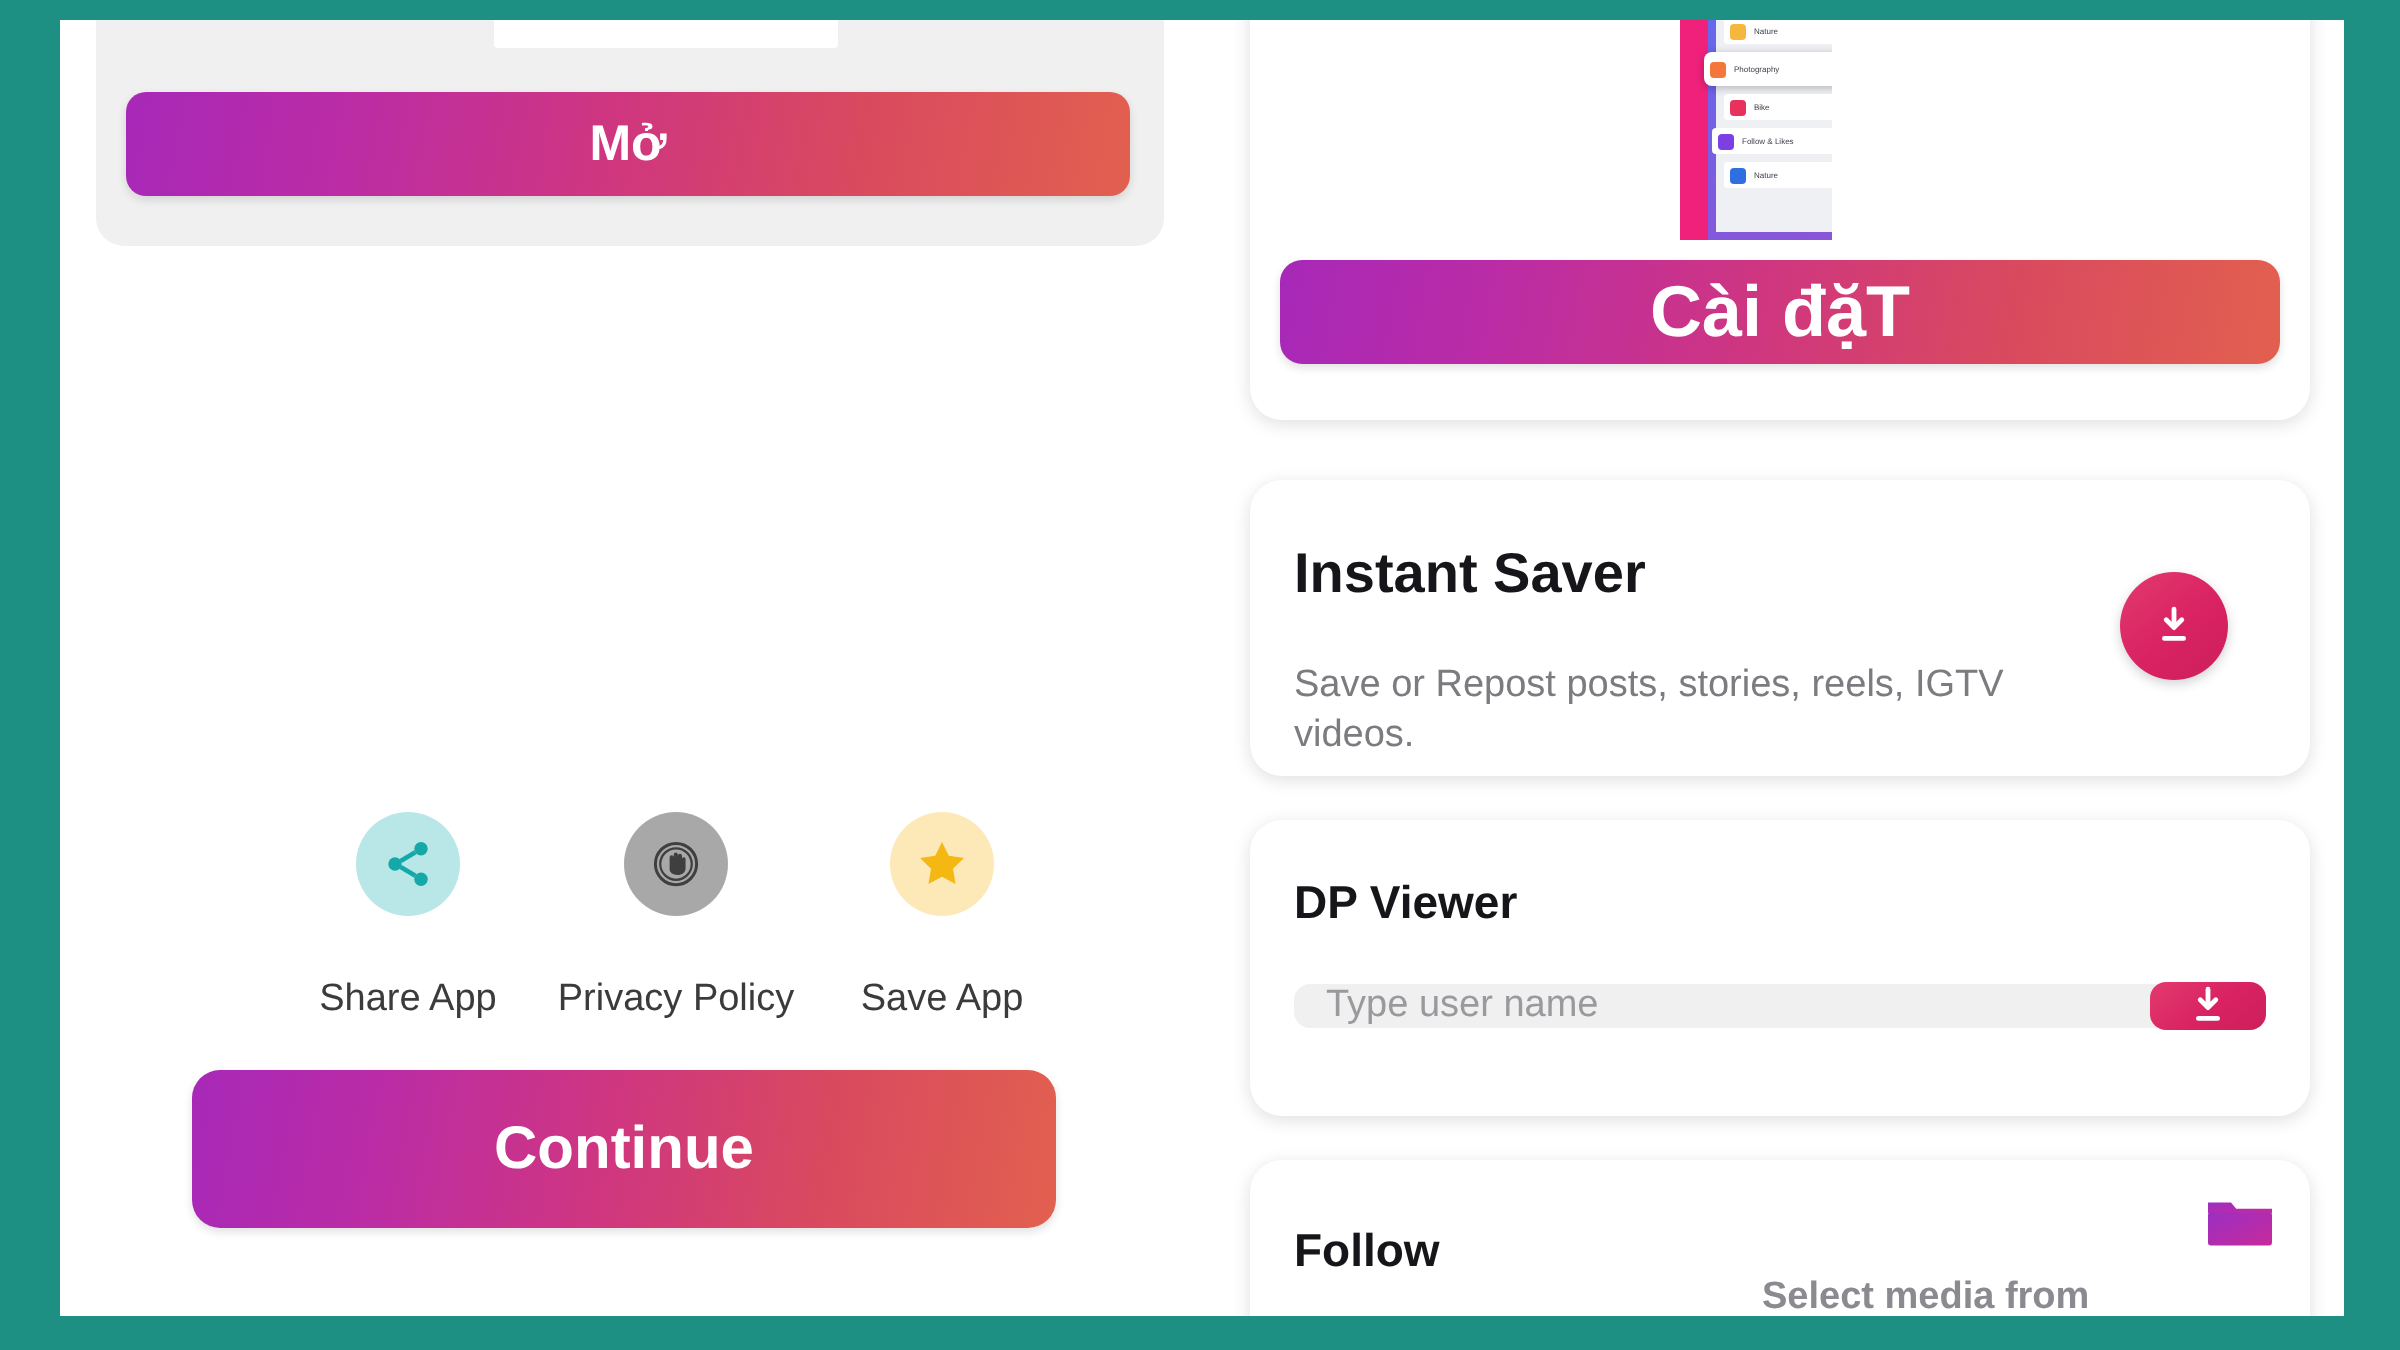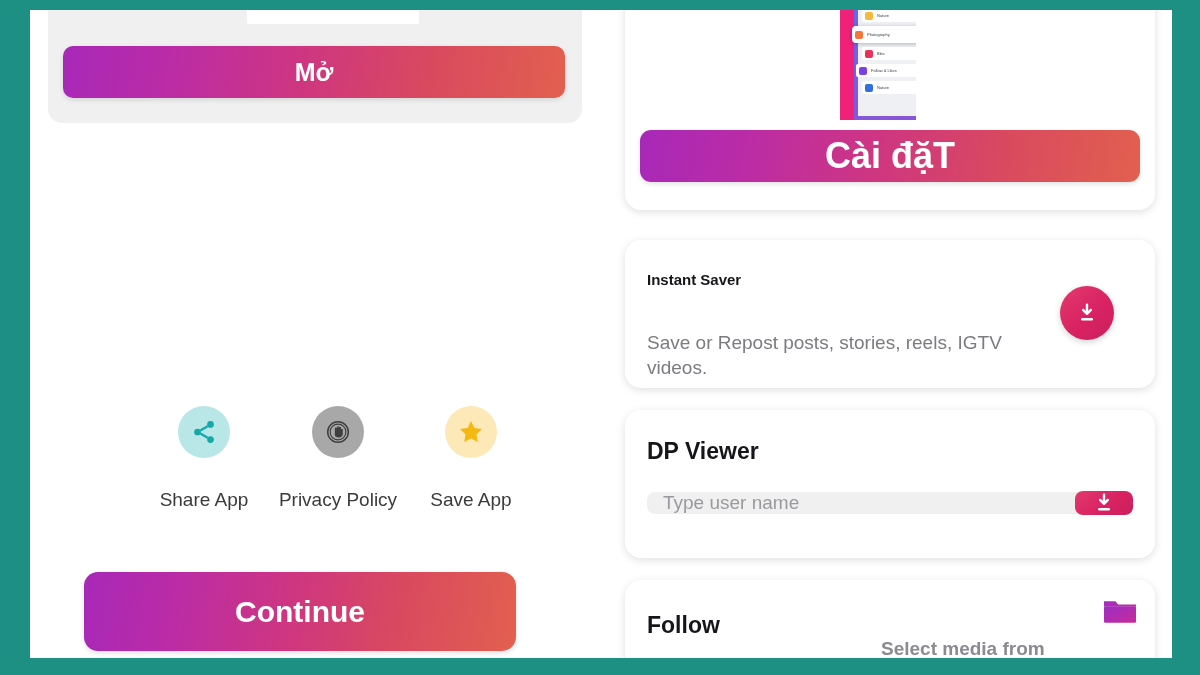--- a/index.html
+++ b/index.html
@@ -121,27 +121,26 @@
     color: #3b3b3b;
     white-space: nowrap;
   }
 
   #shortcut-share   { width: 128px; }
   #shortcut-privacy { width: 140px; }
   #shortcut-rate    { width: 126px; }
 
   #continue-button {
     position: absolute;
-    left: 54px;
+    left: 66px;
     top: 525px;
     width: 432px;
     height: 79px;
     font-size: 30px;
     border-radius: 14px;
-    margin-top: 37px;
   }
 
   
   #right-panel {
     position: absolute;
     left: 583px;
     top: 0px;
     width: 559px;
     height: 648px;
     background: #ffffff;
@@ -251,21 +250,21 @@
   #instant-saver-card {
     left: 12px;
     top: 230px;
     width: 530px;
     height: 148px;
   }
   #instant-saver-title {
     position: absolute;
     left: 22px;
     top: 31px;
-    font-size: 15px;
+    font-size: 28px;
     font-weight: bold;
     color: #16161a;
   }
   #instant-saver-desc {
     position: absolute;
     left: 22px;
     top: 65px;
     width: 370px;
     font-size: 19px;
     line-height: 25px;

